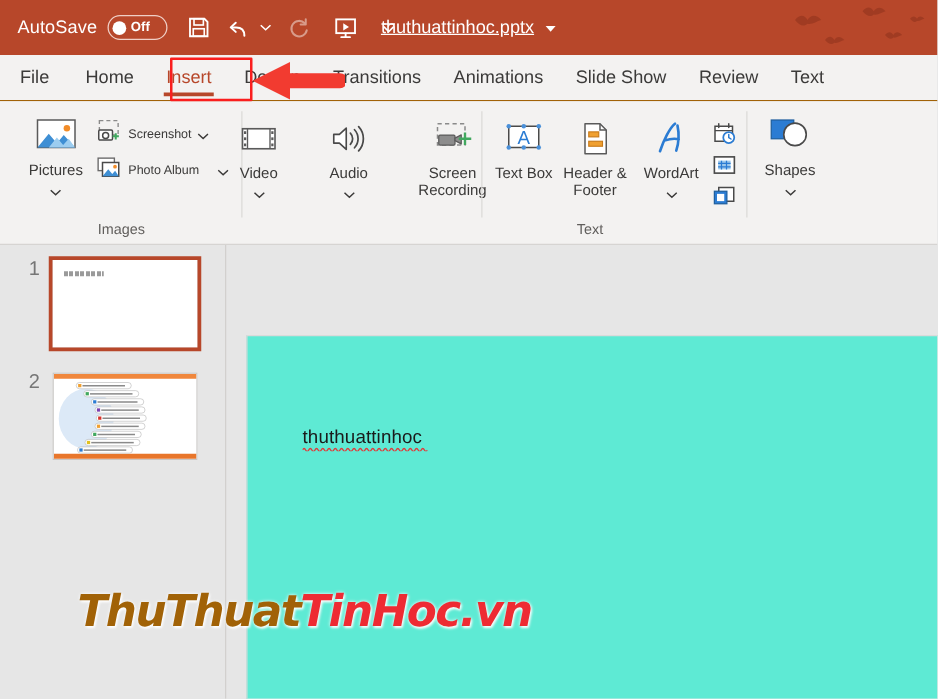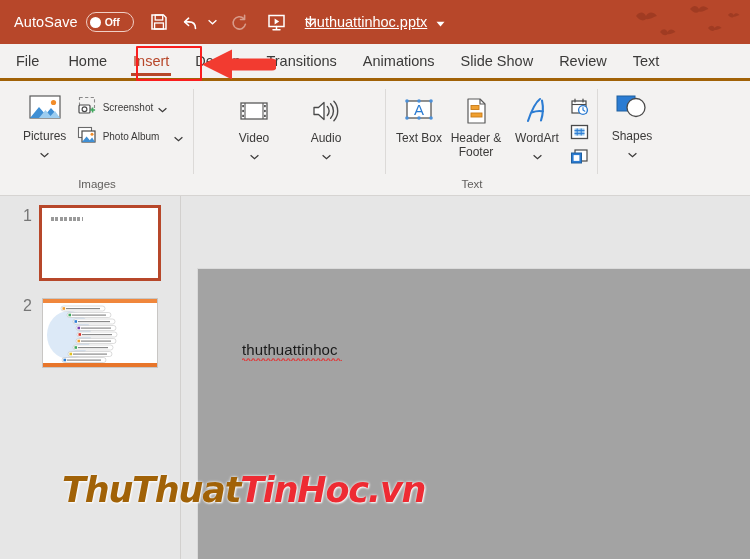--- a/index.html
+++ b/index.html
@@ -43,21 +43,21 @@
   .doctitle .tname { color: #fff; font-size: 14.5px; pointer-events: auto; text-decoration: underline; }
   .doctitle .tcaret { pointer-events: auto; }
 
   .birds { position: absolute; right: 0; top: 0; width: 160px; height: 44px; opacity: .30; }
 
   
   .tabstrip {
     position: absolute; left: 0; top: 44px; width: 750px; height: 37px;
     background: #f3f2f1;
     display: flex; align-items: center;
-    border-bottom: 3px solid #a16207;
+    border-bottom: 1px solid #a16207;
   }
   .tab {
     position: relative;
     font-size: 14.5px; color: #3b3a39;
     padding: 0 13px; height: 37px; line-height: 37px;
     white-space: nowrap;
   }
   .tab.first { padding-left: 16px; padding-right: 16px; }
   .tab.active { color: #b7472a; }
   .tab.active::after {
@@ -111,21 +111,21 @@
   .thumbbox { position: relative; background: #fff; }
   .thumb-selected { outline: 3px solid #b7472a; outline-offset: 0; box-shadow: 0 0 0 1px #cfcdcb; }
   .thumb-plain { border: 1px solid #c8c6c4; }
 
   .editorpane {
     position: absolute; left: 182px; top: 0; right: 0; bottom: 0;
     background: #e6e6e6;
   }
   .slidecanvas {
     position: absolute; left: 15px; top: 72px; right: 0; bottom: 0;
-    background: #a3a3a3;
+    background: #5eead4;
     border-top: 1px solid #dadada;
     border-left: 1px solid #dadada;
   }
   .slidetext {
     position: absolute; left: 44px; top: 72px;
     font-size: 15px; color: #1a1a1a; letter-spacing: .1px;
     padding-bottom: 2px;
   }
   .squiggle {
     position: absolute; left: 0; right: 0; bottom: -1px; height: 4px;
@@ -334,20 +334,31 @@
             </svg>
           </span>
           <span class="lab">Audio</span>
           <span class="dc">
             <svg width="9" height="6" viewBox="0 0 9 6">
                 <path d="M0.6 1.2L4.5 4.8 8.4 1.2" fill="none" stroke="#3b3a39" stroke-width="1.2"></path>
               </svg>
           </span>
         </div>
 
+        <div class="bigbtn" style="width:70px">
+          <span class="ico">
+            <svg width="40" height="30" viewBox="0 0 40 30">
+              <rect x="8" y="3" width="22" height="17" fill="none" stroke="#8a8a8a" stroke-width="1.2" stroke-dasharray="3.4 2.6"></rect>
+              <rect x="9" y="12" width="13" height="8" rx="1" fill="#8c8c8c" stroke="#5a5a5a" stroke-width="1"></rect>
+              <path d="M22 14.5l5-2.6v7.2l-5-2.6z" fill="#8c8c8c" stroke="#5a5a5a" stroke-width="1" stroke-linejoin="round"></path>
+              <path d="M30 10v10M25 15h10" stroke="#41a85f" stroke-width="1.9" fill="none"></path>
+            </svg>
+          </span>
+          <span class="lab">Screen Recording</span>
+        </div>
       </div>
       <div class="sep"></div>
     </div>
 
     <div class="group" style="width:212px">
       <div class="gbody" style="gap:2px;padding-top:8px;padding-left:2px">
         <div class="bigbtn" style="width:48px">
           <span class="ico">
             <svg width="38" height="30" viewBox="0 0 38 30">
               <rect x="7" y="5" width="24" height="17" fill="#ffffff" stroke="#4a4a4a" stroke-width="1.2"></rect>

